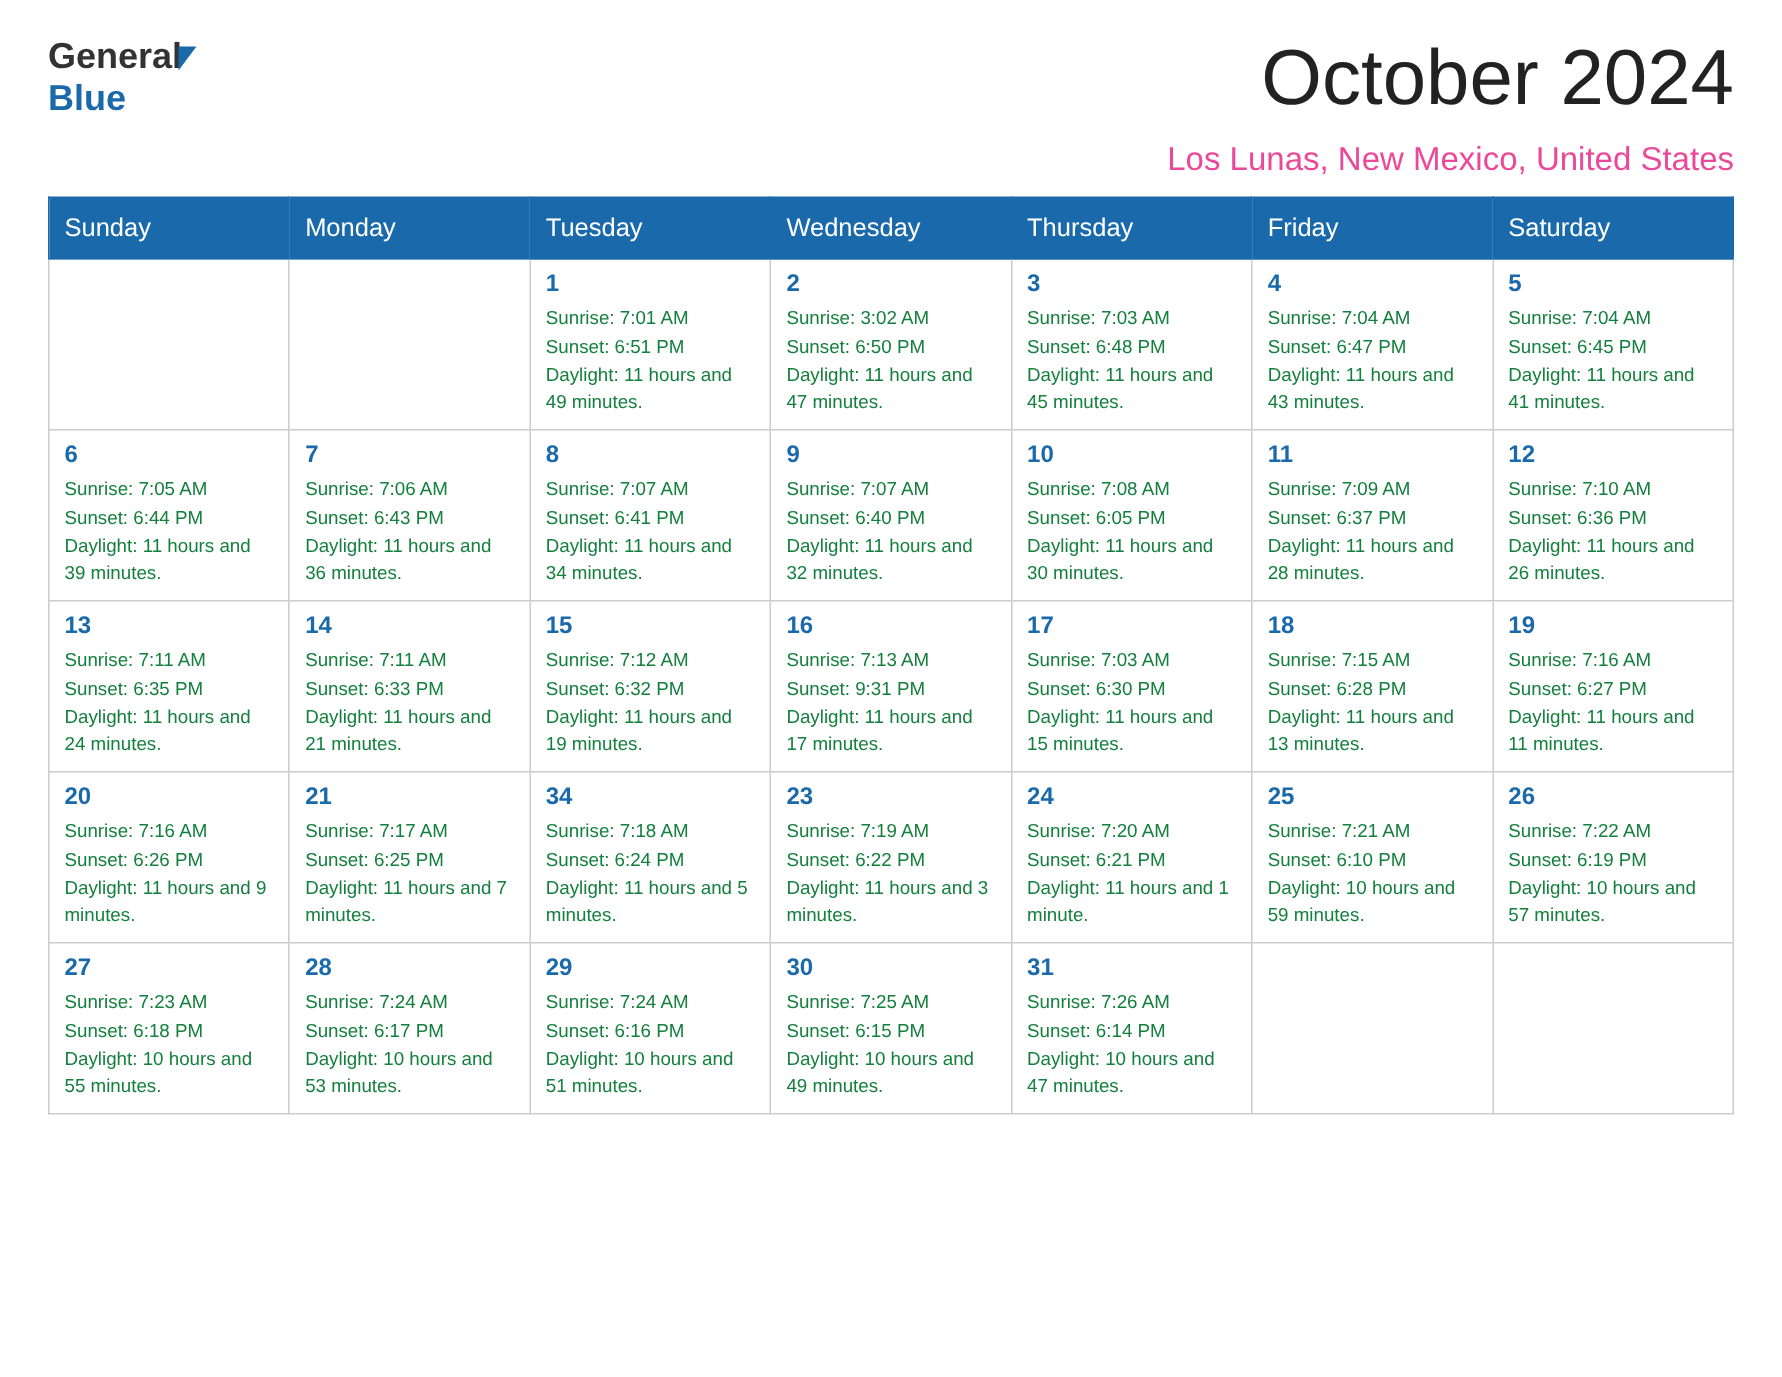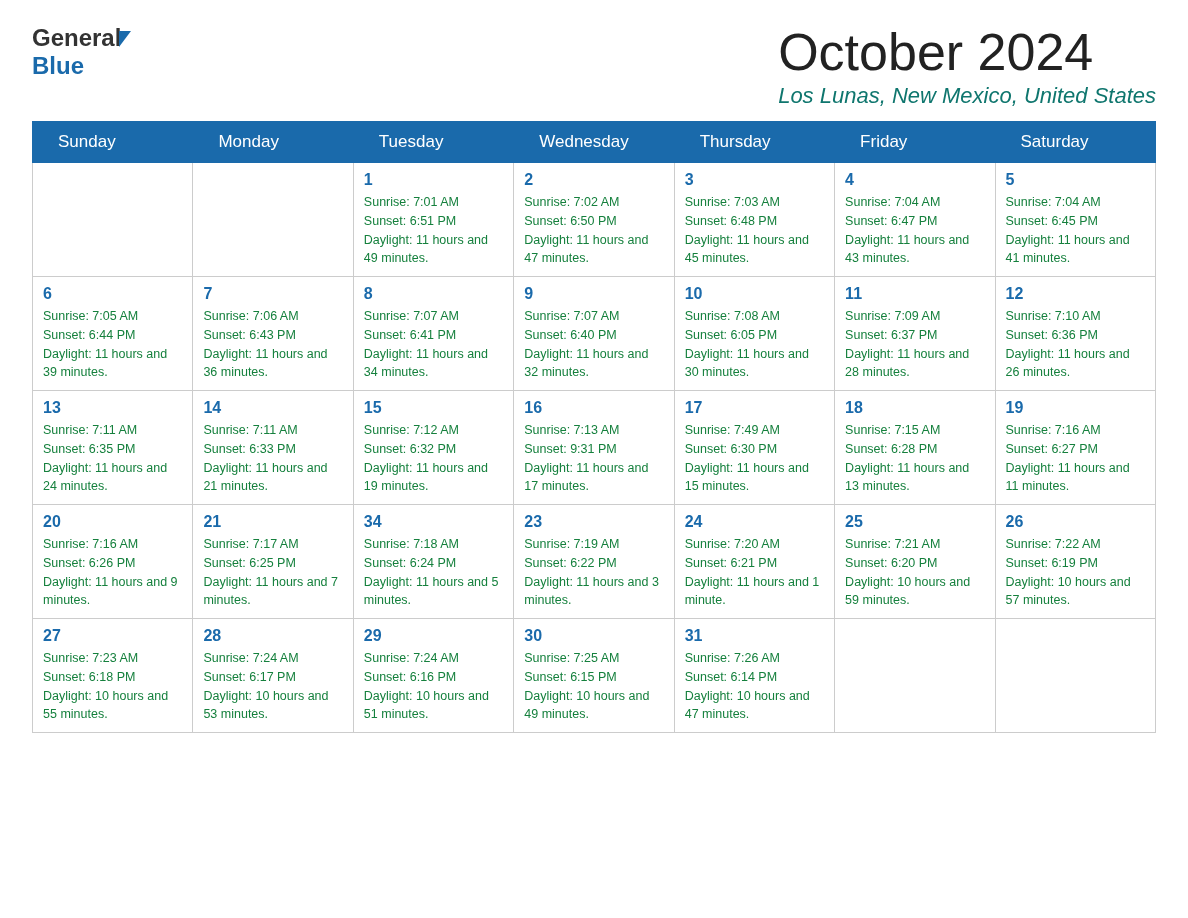--- a/index.html
+++ b/index.html
@@ -16,44 +16,44 @@
       align-items: flex-start;
       margin-bottom: 8px;
     }
     .logo {
       display: flex;
       flex-direction: column;
       align-items: flex-start;
       text-align: center;
     }
     .title-area {
+      text-align: right;
     }
     .month-title {
       font-size: 52px;
       font-weight: normal;
       color: #222;
       line-height: 1.1;
     }
     .location-title {
       font-size: 22px;
-      color: #0f766e;
-      font-style: italic;
-      margin-top: 2px;
+      color: #ec4899;
+      margin-top: 12px;
     }
     .calendar {
       width: 100%;
       border-collapse: collapse;
       margin-top: 12px;
     }
     .calendar thead th {
       background-color: #1a6aab;
       color: #fff;
       font-size: 17px;
       font-weight: normal;
-      padding: 10px 25px;
+      padding: 10px 10px;
       text-align: left;
       border: 1px solid #1a6aab;
     }
     .calendar tbody td {
       border: 1px solid #ccc;
       vertical-align: top;
       padding: 8px 10px;
       width: 14.28%;
       min-height: 110px;
       height: 110px;
@@ -136,21 +136,21 @@
         <td class="empty-cell"></td>
         <td>
           <span class="day-num">1</span>
           <div class="day-info">Sunrise: 7:01 AM
 Sunset: 6:51 PM
 Daylight: 11 hours
 and 49 minutes.</div>
         </td>
         <td>
           <span class="day-num">2</span>
-          <div class="day-info">Sunrise: 7:02 AM
+          <div class="day-info">Sunrise: 3:02 AM
 Sunset: 6:50 PM
 Daylight: 11 hours
 and 47 minutes.</div>
         </td>
         <td>
           <span class="day-num">3</span>
           <div class="day-info">Sunrise: 7:03 AM
 Sunset: 6:48 PM
 Daylight: 11 hours
 and 45 minutes.</div>
@@ -245,21 +245,21 @@
         </td>
         <td>
           <span class="day-num">16</span>
           <div class="day-info">Sunrise: 7:13 AM
 Sunset: 9:31 PM
 Daylight: 11 hours
 and 17 minutes.</div>
         </td>
         <td>
           <span class="day-num">17</span>
-          <div class="day-info">Sunrise: 7:49 AM
+          <div class="day-info">Sunrise: 7:03 AM
 Sunset: 6:30 PM
 Daylight: 11 hours
 and 15 minutes.</div>
         </td>
         <td>
           <span class="day-num">18</span>
           <div class="day-info">Sunrise: 7:15 AM
 Sunset: 6:28 PM
 Daylight: 11 hours
 and 13 minutes.</div>
@@ -304,21 +304,21 @@
         <td>
           <span class="day-num">24</span>
           <div class="day-info">Sunrise: 7:20 AM
 Sunset: 6:21 PM
 Daylight: 11 hours
 and 1 minute.</div>
         </td>
         <td>
           <span class="day-num">25</span>
           <div class="day-info">Sunrise: 7:21 AM
-Sunset: 6:20 PM
+Sunset: 6:10 PM
 Daylight: 10 hours
 and 59 minutes.</div>
         </td>
         <td>
           <span class="day-num">26</span>
           <div class="day-info">Sunrise: 7:22 AM
 Sunset: 6:19 PM
 Daylight: 10 hours
 and 57 minutes.</div>
         </td>

